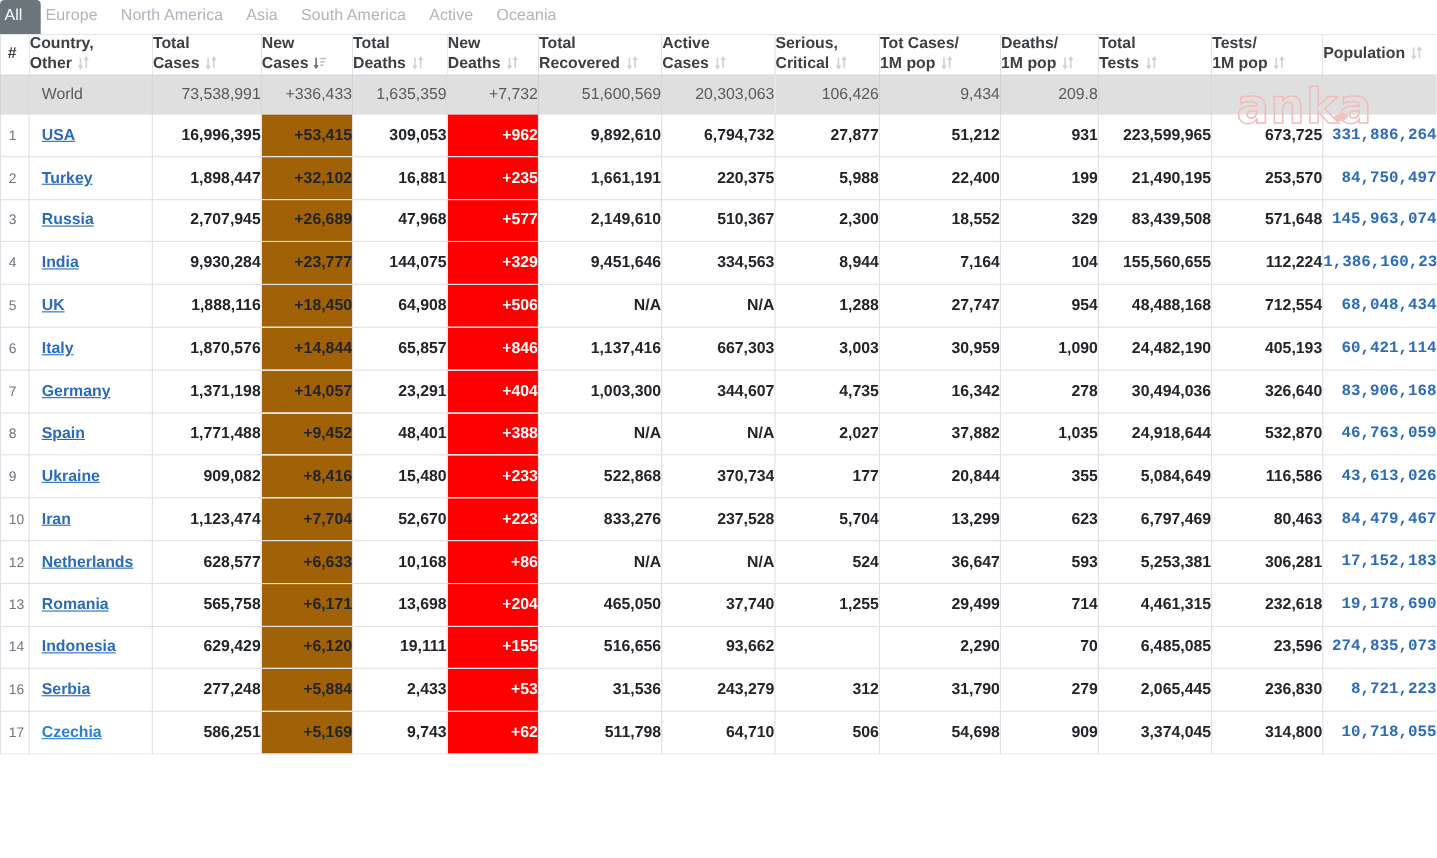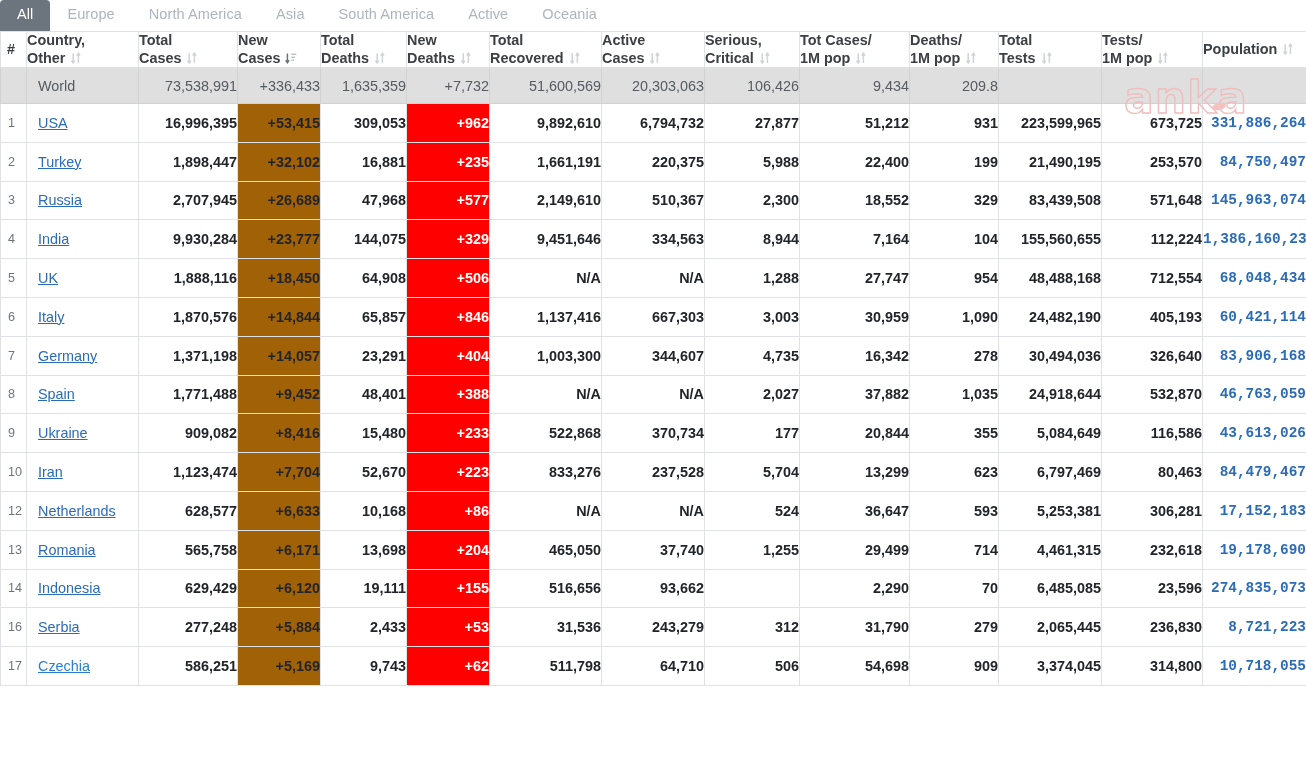--- a/index.html
+++ b/index.html
@@ -24,21 +24,21 @@
     display: flex;
     align-items: flex-end;
     padding: 0;
     background: #fff;
     position: relative;
     z-index: 5;
   }
   .tab {
     font-size: 14.5px;
     color: #adb5bd;
-    padding: 5px 17px 7px 17px;
+    padding: 5px 17px 7px 4px;
     line-height: 19px;
     cursor: pointer;
     white-space: nowrap;
     border-radius: 4px 4px 0 0;
     letter-spacing: .1px;
   }
   .tab.active {
     background: #6c757d;
     color: #ffffff;
     font-weight: 400;
@@ -113,21 +113,21 @@
     padding-right: 3px;
   }
   tbody td.c-country {
     text-align: left;
     font-weight: bold;
     padding-left: 11px;
   }
   tbody td.c-country a {
     color: #2b6cb8;
     text-decoration: underline;
-    font-weight: normal;
+    font-weight: bold;
     font-size: 14.4px;
     cursor: pointer;
   }
   tbody tr.row-hover td.c-country a {
     color: #2a7fd4;
   }
   td.cell-new-cases {
     background: #a16207;
   }
   td.cell-new-deaths {

